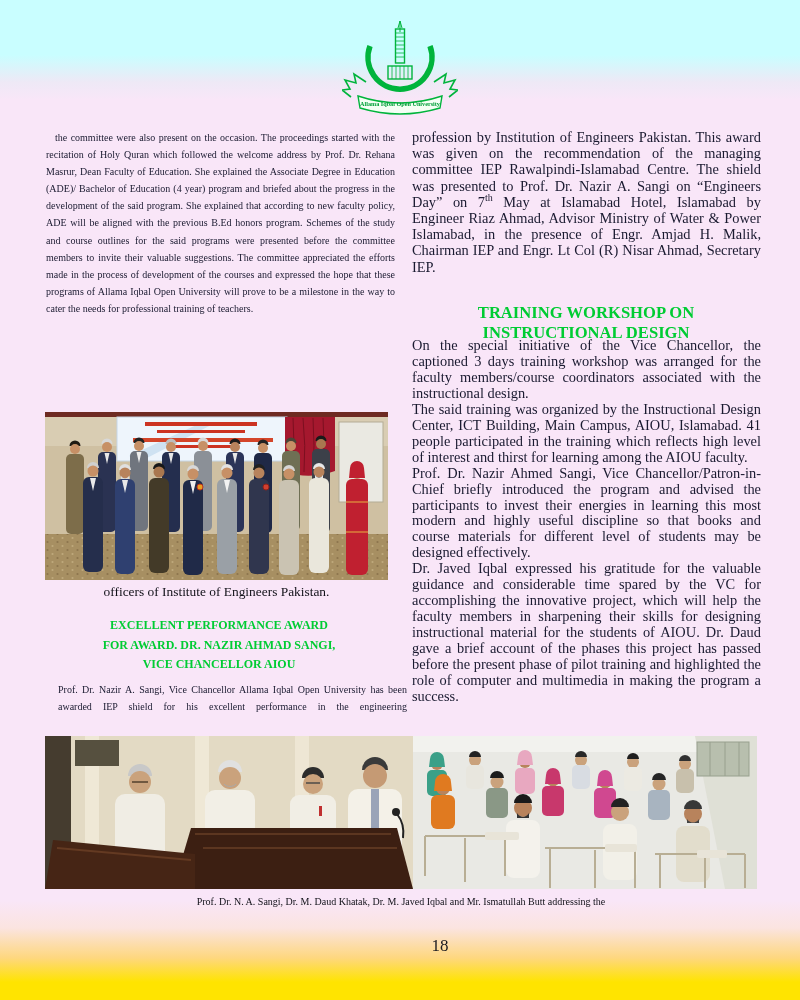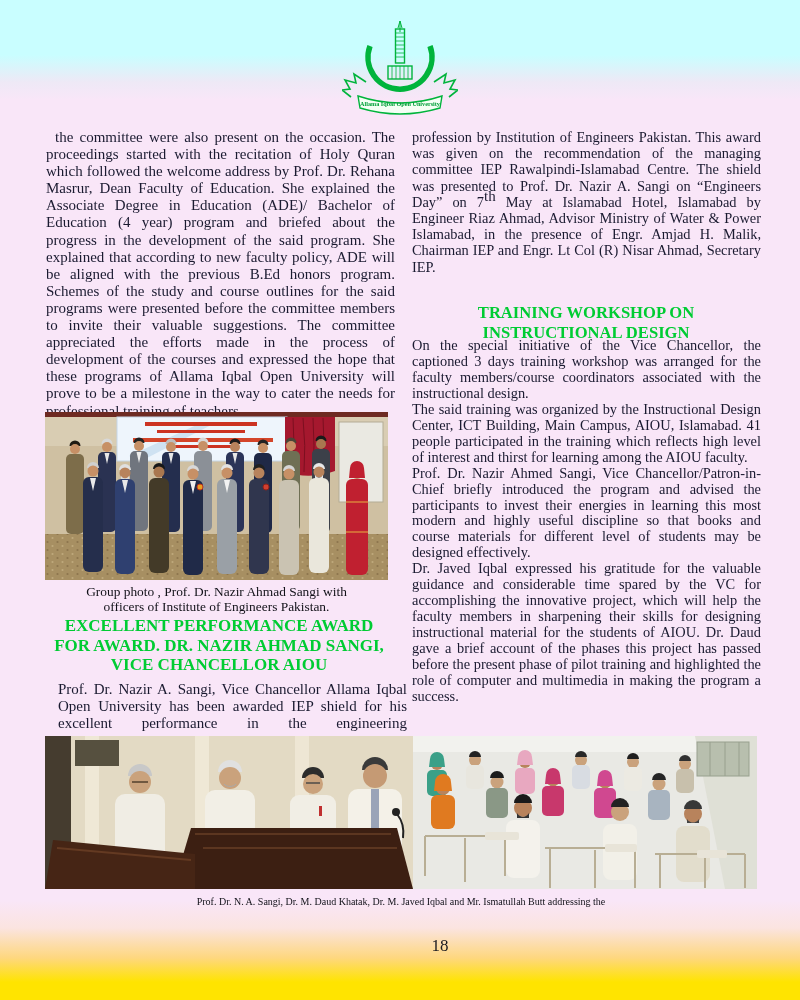--- a/index.html
+++ b/index.html
@@ -10,33 +10,33 @@
       #c9feff 0px,#c9feff 55px,
       #eee9f6 82px,
       #f9e6f8 100px,#f9e6f8 900px,
       #fbe4e0 928px,
       #fed77e 958px,
       #ffe400 982px,#ffe400 1000px);
   }
   .abs{position:absolute;}
   .body-text{
     margin:0;color:#1a1a30;text-align:justify;
-    font-size:15px;line-height:17.1px;
+    font-size:10px;line-height:17.1px;
   }
   .indent{text-indent:9px;}
   .last-just{text-align-last:justify;margin-left:12px;}
   .right-flow .body-text{font-size:14.4px;line-height:15.95px;}
   .heading{color:#00cc33;font-weight:bold;text-align:center;margin:0;}
-  .left-heading div{font-size:17px;line-height:19.6px;}
+  .left-heading div{font-size:12px;line-height:19.6px;}
   .right-heading div{font-size:16.6px;line-height:19.5px;}
   .caption{color:#111118;text-align:center;margin:0;}
   .small-caption div{font-size:13.4px;line-height:15px;}
   .big-caption div{font-size:10px;line-height:17.5px;}
   .page-number{width:800px;text-align:center;color:#1a1a20;font-size:17px;padding-left:40px;}
-  sup{font-size:15px;line-height:0;}
+  sup{font-size:10px;line-height:0;}
   svg{display:block;}
 </style>
 </head>
 <body>
 
 <div class="page">
 
   <svg class="abs" style="left:342px;top:20px;" width="116" height="100" viewBox="0 0 116 100">
     <g stroke="#00b43c" fill="none" stroke-width="1.4">
 
@@ -191,21 +191,20 @@
       <g transform="translate(312,60)">
           <circle r="6" cy="1" fill="#b8835c"></circle>
           <path d="M-7,-4 a7,7 0 0 1 14,0 l1,10 h-16 Z" fill="#c02030"></path>
           <rect x="-11" y="7" width="22" height="96" rx="6" fill="#c02030"></rect>
           <path d="M-11,30 h22 M-11,60 h22" stroke="#e8b040" stroke-width="1"></path>
         </g>
     </g>
   </svg>
 
   <div class="abs caption small-caption" style="left:45px;top:584px;width:343px;">
-    <div>Group photo , Prof. Dr. Nazir Ahmad Sangi with</div>
     <div>officers of Institute of Engineers  Pakistan.</div>
   </div>
 
   <div class="abs heading left-heading" style="left:44px;top:616px;width:350px;">
     <div>EXCELLENT PERFORMANCE AWARD</div>
     <div>FOR AWARD. DR. NAZIR AHMAD SANGI,</div>
     <div>VICE CHANCELLOR AIOU</div>
   </div>
 
   <p class="abs body-text last-just" style="left:46px;top:681px;width:349px;">Prof. Dr. Nazir A. Sangi, Vice Chancellor Allama Iqbal Open University has been awarded IEP shield for his excellent performance in the engineering</p>

